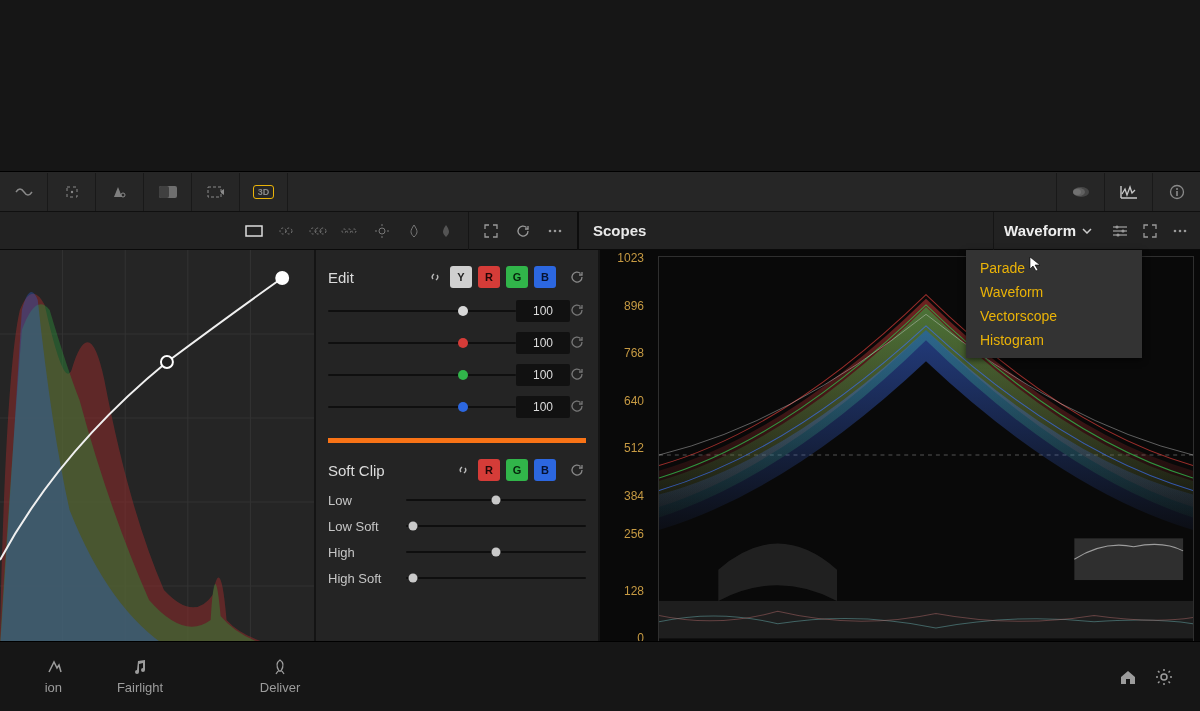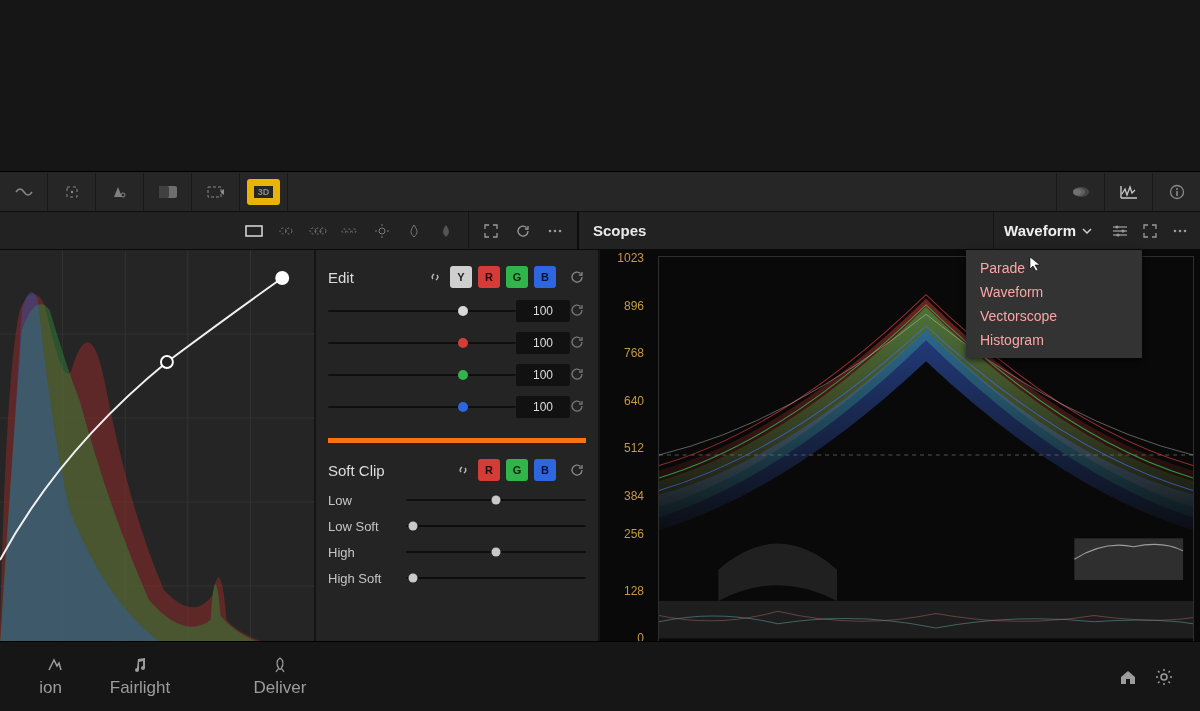--- a/index.html
+++ b/index.html
@@ -11,21 +11,21 @@
   height: 40px; background: #262626; display: flex; align-items: center;
   border-bottom: 1px solid #101010;
 }
 .toolbar-row .spacer { flex: 1; }
 .toolbar-row .tool {
   width: 48px; height: 38px; display: flex; align-items: center; justify-content: center;
   border-right: 1px solid #191919; color: #8a8a8a; cursor: pointer;
 }
 .toolbar-row .tool.right-side { border-right: none; border-left: 1px solid #191919; }
 .three-d-pill {
-  font-size: 9px; font-weight:600; color:#8a8a8a; border:7px solid #eab308;
+  font-size: 9px; font-weight:600; color:#8a8a8a; border:1px solid #eab308;
   border-radius:3px; padding:1px 4px;
 }
 
 .mid-controls {
   height: 38px; background: #222; display: flex; align-items: center;
   border-bottom: 1px solid #0a0a0a;
 }
 .mid-controls .left-pad { width: 232px; }
 .mid-controls .group { display:flex; align-items:center; gap:8px; padding: 0 10px; }
 .mid-controls .icon-btn {
@@ -119,34 +119,34 @@
   border:1px solid #2f2f2f;
 }
 .scopes-panel .wav { width:100%; height:100%; display:block; }
 
 
 .scopes-menu {
   position:absolute; top: 0; right: 58px; width: 176px; background:#333;
   box-shadow:0 2px 6px rgba(0,0,0,.6); padding: 6px 0; z-index:5;
 }
 .scopes-menu .item {
-  padding: 4px 14px; font-size:14px; color:#fca5a5; cursor:pointer;
+  padding: 4px 14px; font-size:14px; color:#eab308; cursor:pointer;
 }
 .cursor-arrow {
   position:absolute; z-index:6; width:16px; height:16px; color:#fff;
 }
 
 
 .footer {
   position:absolute; left:0; right:0; bottom:0; height:70px; background:#161616;
   border-top:1px solid #000; display:flex; align-items:stretch;
 }
 .footer .tab {
   width:140px; display:flex; flex-direction:column; align-items:center; justify-content:center;
-  gap:4px; color:#9c9c9c; cursor:pointer; font-size:17px;
+  gap:4px; color:#9c9c9c; cursor:pointer; font-size:13px;
 }
 .footer .tab.partial-left { width:70px; align-items:flex-end; padding-right:8px;}
 .footer .tab.active { background:#232323; color:#eee; }
 .footer .tab .ic { height:18px; display:flex; align-items:center; justify-content:center; }
 .footer .fspacer { flex:1; }
 .footer .fic { width:36px; display:flex; align-items:center; justify-content:center; color:#9c9c9c; cursor:pointer;}
 .color-icon {
   width:16px;height:16px;border-radius:50%;
   background: conic-gradient(red,orange,yellow,lime,cyan,blue,magenta,red);
   filter: saturate(.65) brightness(1);

